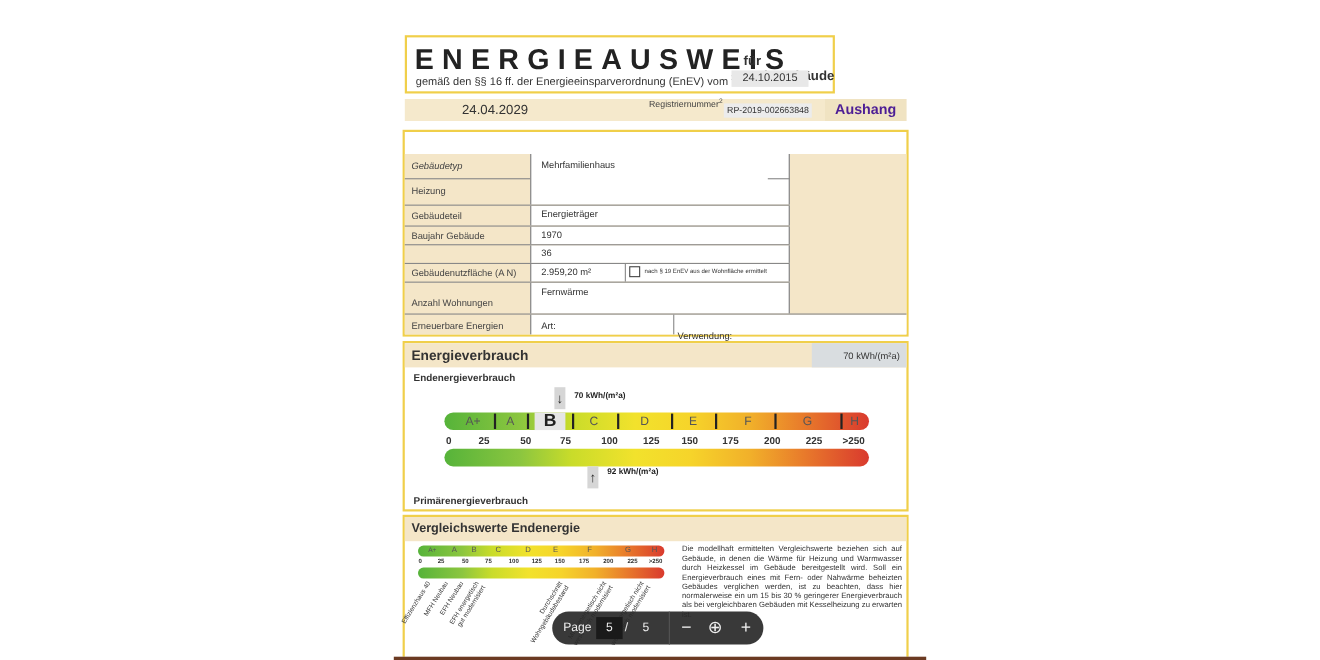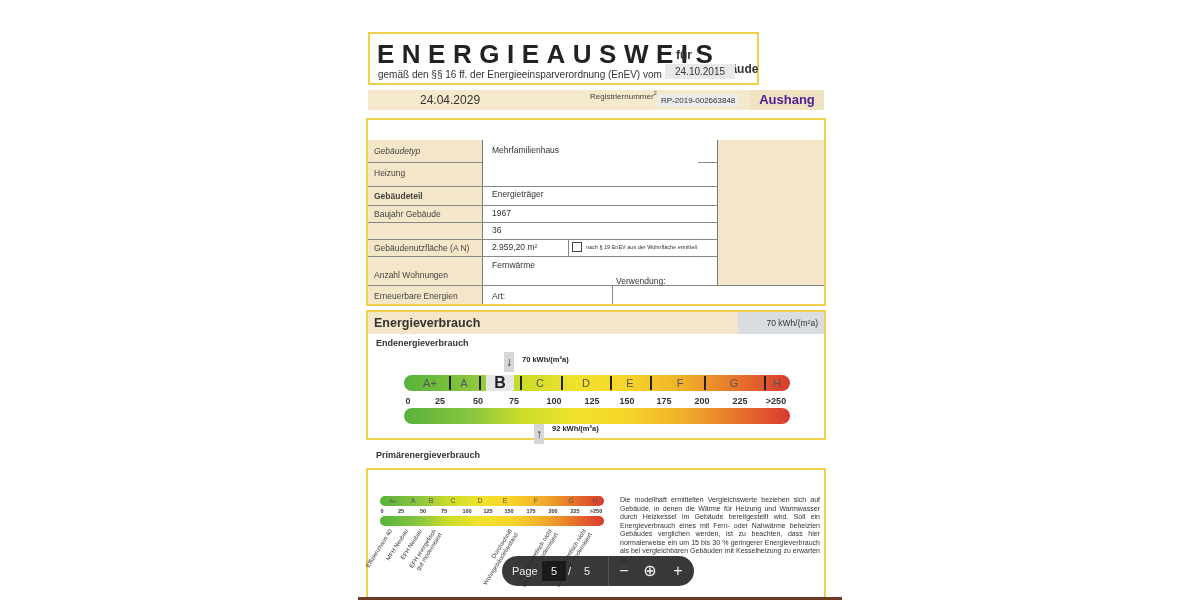--- a/index.html
+++ b/index.html
@@ -31,21 +31,21 @@
   .geb .sec-head { border-bottom: 1.5px solid #777; height: 20px; }
   .geb-grid { position: absolute; left: 0; top: 20px; width: 456px; height: 164px; background: #f4e6c8; }
   .g-row { position: absolute; left: 0; height: 1px; background: #888; }
   .g-lbl { position: absolute; left: 6px; font-size: 8.5px; color: #444; line-height: 11px; }
   .g-val { position: absolute; left: 124px; font-size: 8.5px; color: #333; }
   .g-white { position: absolute; left: 114px; width: 236px; background: #fff; border-left: 1.5px solid #777; border-right: 1.5px solid #777; }
   .g-white-full { position: absolute; left: 114px; width: 342px; background: #fff; border-left: 1.5px solid #777; }
   .checkbox { position: absolute; width: 10px; height: 10px; border: 1px solid #444; background: #fff; }
   .check-lbl { position: absolute; font-size: 5.5px; color: #333; }
 
-  .ev { top: 310px; height: 130px; }
+  .ev { top: 310px; height: 155px; }
   .ev .sec-head { display: flex; justify-content: space-between; padding: 0 0 0 6px; height: 22px; line-height: 22px; font-size: 12.5px; }
   .ev-val { background: #d9dde0; width: 86px; font-size: 8.5px; font-weight: normal; text-align: right; padding-right: 6px; color: #333; }
   .ev-sub { position: absolute; left: 8px; top: 26px; font-size: 9px; font-weight: bold; color: #333; }
   .ev-sub2 { position: absolute; left: 8px; top: 138px; font-size: 9px; font-weight: bold; color: #333; }
 
   .scale-bar { position: absolute; height: 16px; border-radius: 8px; background: linear-gradient(90deg, #56b33a 0%, #8cc63f 18%, #c9dc2a 30%, #f2e22c 45%, #f6d42a 58%, #f1b02a 72%, #e8792b 85%, #d93a2e 100%); }
   .classes { position: absolute; display: flex; align-items: center; height: 16px; }
   .cls { position: absolute; top: 0; height: 16px; line-height: 16px; text-align: center; font-size: 11px; color: #555; }
   .sep { position: absolute; top: 1px; width: 2px; height: 14px; background: #222; }
   .cls-active { background: #e6e6e6; color: #222; font-size: 16px; font-weight: bold; }
@@ -105,36 +105,36 @@
         <div class="g-row" style="top:65px;width:350px;"></div>
         <div class="g-row" style="top:82px;width:350px;"></div>
         <div class="g-row" style="top:99px;width:350px;"></div>
         <div class="g-row" style="top:116px;width:350px;"></div>
         <div class="g-row" style="top:145px;width:456px;"></div>
 
         <div class="g-lbl" style="top:6px;font-style:italic;">Gebäudetyp</div>
         <div class="g-val" style="top:5px;">Mehrfamilienhaus</div>
         <div class="g-lbl" style="top:28px;">Heizung</div>
         <div class="g-val" style="top:28px;"></div>
-        <div class="g-lbl" style="top:51px;font-weight:bold;">Gebäudeteil</div>
+        <div class="g-lbl" style="top:51px;">Gebäudeteil</div>
         <div class="g-val" style="top:49px;">Energieträger</div>
         <div class="g-lbl" style="top:69px;">Baujahr Gebäude</div>
-        <div class="g-val" style="top:68px;">1967</div>
+        <div class="g-val" style="top:68px;">1970</div>
         <div class="g-lbl" style="top:86px;margin-top:44px;">Anzahl Wohnungen</div>
         <div class="g-val" style="top:85px;">36</div>
         <div class="g-lbl" style="top:103px;">Gebäudenutzfläche (A N)</div>
         <div class="g-val" style="top:102px;text-align:right;">2.959,20 m²</div>
         <div class="g-row" style="top:100px;left:200px;width:1px;height:16px;"></div>
         <div class="checkbox" style="left:204px;top:102px;"></div>
         <div class="check-lbl" style="left:218px;top:104px;">nach § 19 EnEV aus der Wohnfläche ermittelt</div>
         <div class="g-val" style="top:120px;">Fernwärme</div>
         <div class="g-lbl" style="top:151px;">Erneuerbare Energien</div>
         <div class="g-val" style="top:151px;">Art:</div>
         <div class="g-row" style="top:146px;left:244px;width:1px;height:18px;"></div>
-        <div class="g-val" style="top:136px;left:248px;">Verwendung:</div>
+        <div class="g-val" style="top:160px;left:248px;">Verwendung:</div>
       </div>
     </div>
 
     <div class="section ev">
       <div class="sec-head">
         <span>Energieverbrauch</span>
         <span class="ev-val">70 kWh/(m²a)</span>
       </div>
       <div class="ev-sub">Endenergieverbrauch</div>
 
@@ -180,20 +180,21 @@
 
       <div class="marker" style="left:166px;top:112px;">
           <span class="arrow">↑</span>
         </div>
       <div class="marker-lbl" style="left:184px;top:112px;">92 kWh/(m²a)</div>
 
       <div class="ev-sub2">Primärenergieverbrauch</div>
     </div>
 
     <div class="section vg">
+      <div class="sec-head">Vergleichswerte Endenergie</div>
 
       <div class="scale-bar" style="left:12px;top:26px;width:224px;height:10px;border-radius:5px;"></div>
       <div class="classes" style="left:12px;top:23px;width:224px;">
         <div class="cls" style="left:4px;width:18px;font-size:6px;">A+</div>
         <div class="cls" style="left:26px;width:14px;font-size:7px;">A</div>
         <div class="cls" style="left:44px;width:14px;font-size:7px;">B</div>
         <div class="cls" style="left:64px;width:18px;font-size:7px;">C</div>
         <div class="cls" style="left:88px;width:24px;font-size:7px;">D</div>
         <div class="cls" style="left:116px;width:18px;font-size:7px;">E</div>
         <div class="cls" style="left:140px;width:32px;font-size:7px;">F</div>

